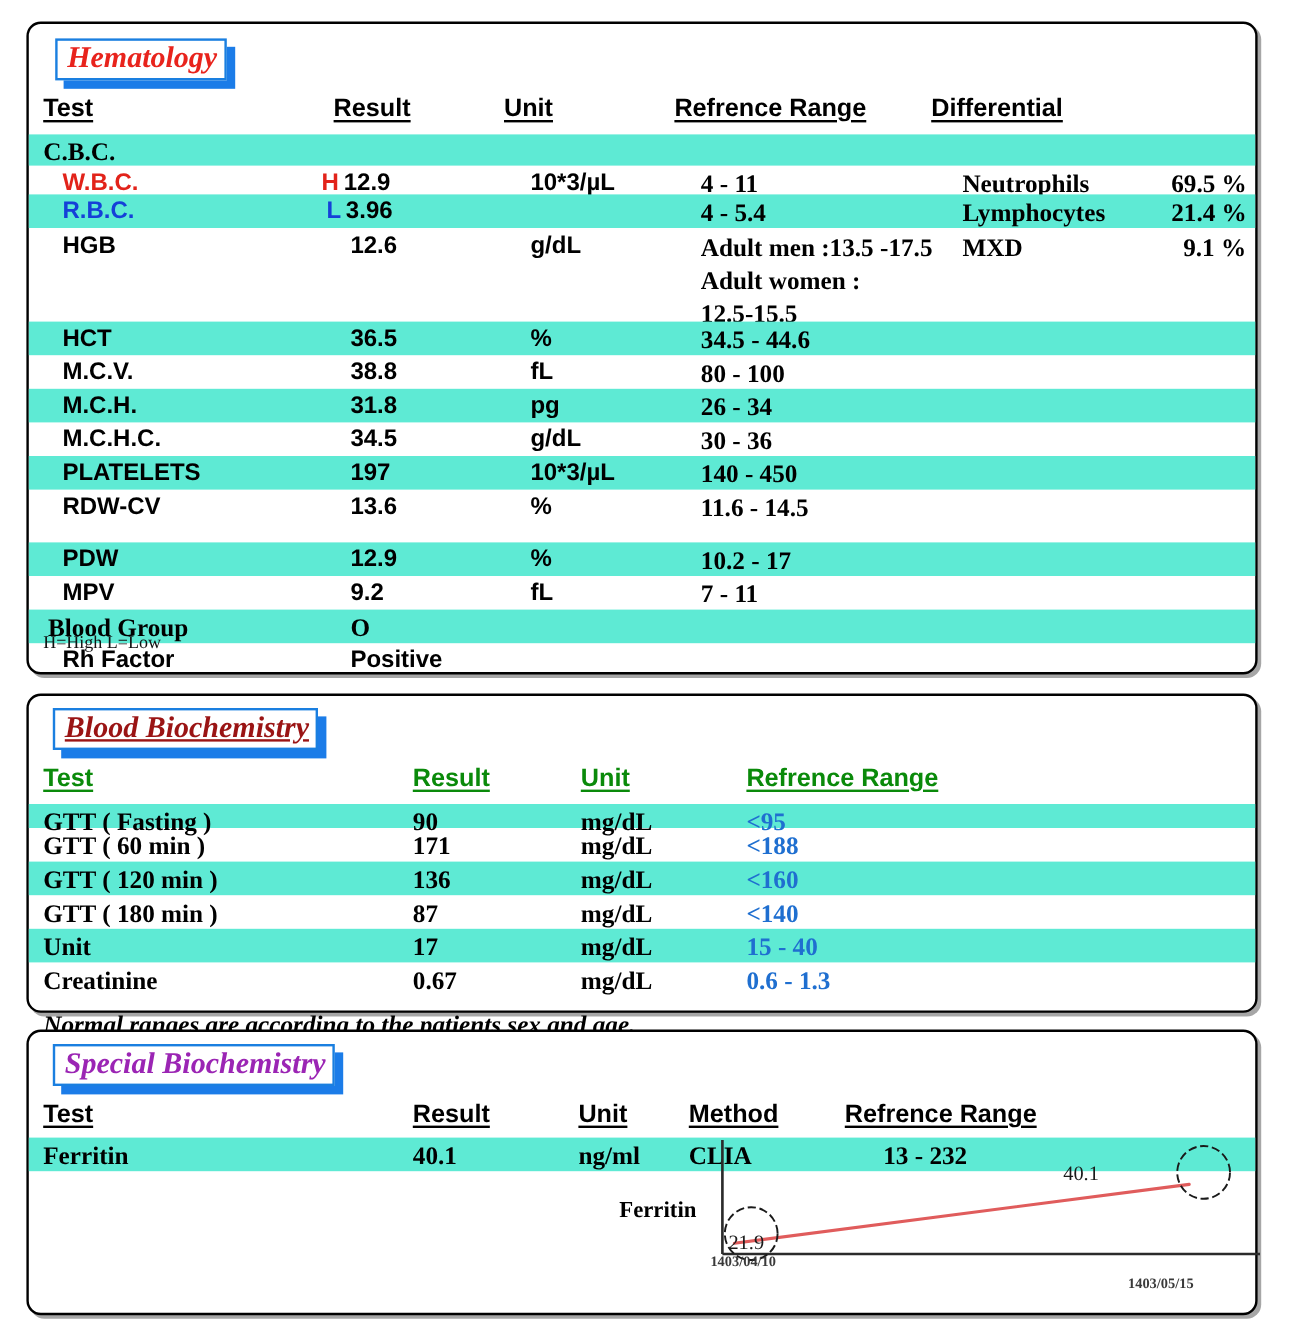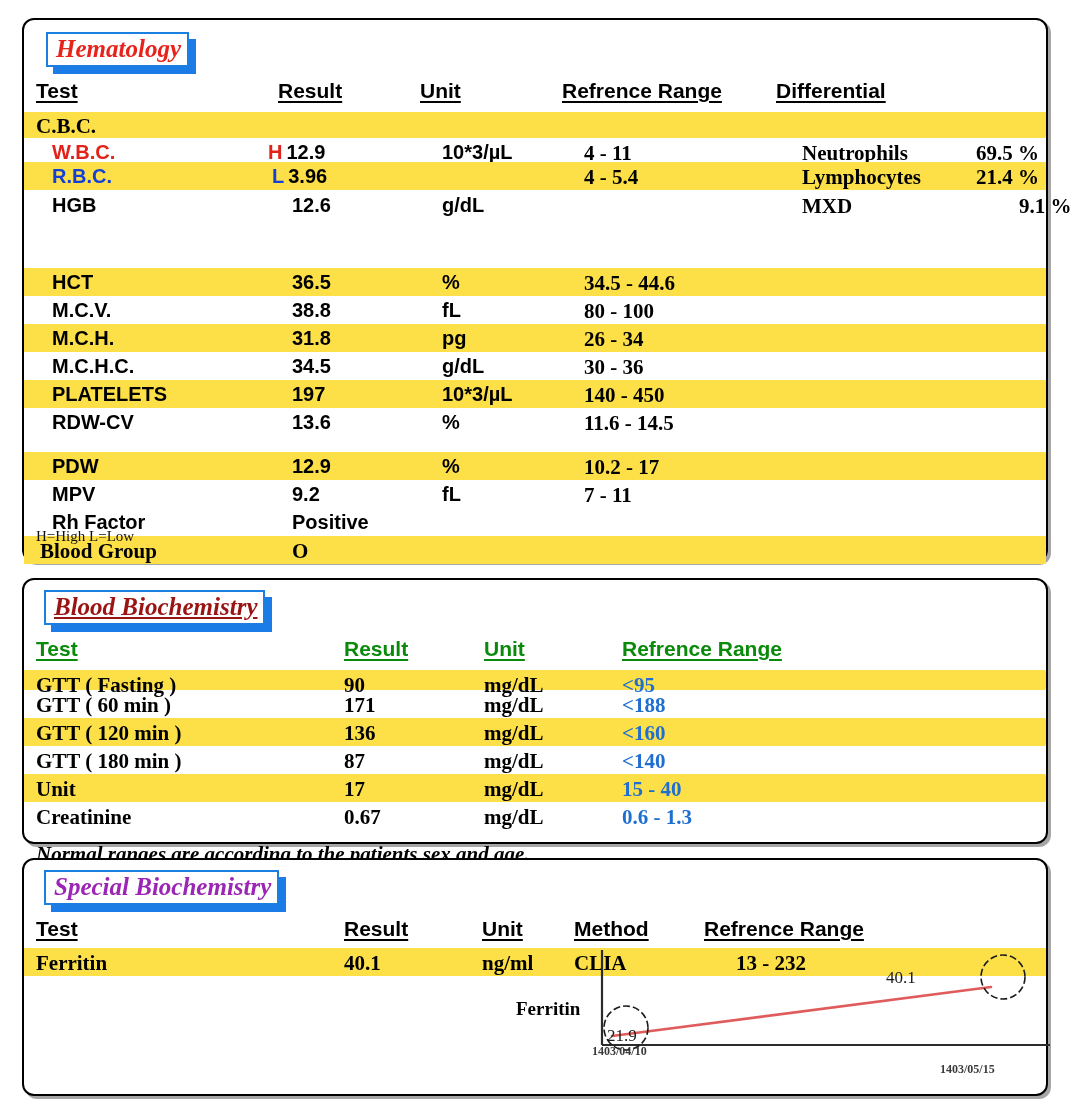--- a/index.html
+++ b/index.html
@@ -53,21 +53,21 @@
   .tbl {
     position: absolute;
     left: 0;
     right: 0;
   }
   .row {
     position: relative;
     width: 100%;
     box-sizing: border-box;
   }
-  .row.zebra { background: #fde047; }
+  .row.zebra { background: #5eead4; }
   .cell {
     position: absolute;
     top: 0;
     white-space: nowrap;
     line-height: 1.25;
   }
 
   
   .hem-head .cell {
     font-family: "Liberation Sans", sans-serif;
@@ -223,22 +223,25 @@
       <div class="cell sans-b" style="left:418px; top:2px;"></div>
       <div class="cell serif-b" style="left:560px; top:2px;">4 - 5.4</div>
       <div class="cell serif-b" style="left:778px; top:2px;">Lymphocytes</div>
       <div class="cell serif-b" style="left:952px; top:2px;">21.4 %</div>
     </div>
 
     <div class="row" style="height:78px;">
       <div class="cell sans-b" style="left:28px; top:3px;">HGB</div>
       <div class="cell sans-b" style="left:268px; top:3px;">12.6</div>
       <div class="cell sans-b" style="left:418px; top:3px;">g/dL</div>
+      <div class="cell serif-b" style="left:560px; top:3px; white-space:pre; line-height:1.32;">Adult men :13.5 -17.5
+Adult women :
+12.5-15.5</div>
       <div class="cell serif-b" style="left:778px; top:3px;">MXD</div>
-      <div class="cell serif-b" style="left:962px; top:3px;margin-left:33px;">9.1 %</div>
+      <div class="cell serif-b" style="left:962px; top:3px;">9.1 %</div>
     </div>
 
     <div class="row zebra" style="height:28px;">
       <div class="cell sans-b" style="left:28px; top:2px;">HCT</div>
       <div class="cell sans-b" style="left:268px; top:2px;">36.5</div>
       <div class="cell sans-b" style="left:418px; top:2px;">%</div>
       <div class="cell serif-b" style="left:560px; top:2px;">34.5 - 44.6</div>
     </div>
 
     <div class="row" style="height:28px;">
@@ -283,28 +286,28 @@
       <div class="cell serif-b" style="left:560px; top:2px;">10.2 - 17</div>
     </div>
 
     <div class="row" style="height:28px;">
       <div class="cell sans-b" style="left:28px; top:2px;">MPV</div>
       <div class="cell sans-b" style="left:268px; top:2px;">9.2</div>
       <div class="cell sans-b" style="left:418px; top:2px;">fL</div>
       <div class="cell serif-b" style="left:560px; top:2px;">7 - 11</div>
     </div>
 
+    <div class="row zebra" style="height:28px;">
+      <div class="cell serif-b" style="left:16px; top:2px;">Blood Group</div>
+      <div class="cell serif-b" style="left:268px; top:2px;">O</div>
+    </div>
+
     <div class="row" style="height:28px;">
       <div class="cell sans-b" style="left:28px; top:2px;">Rh Factor</div>
       <div class="cell sans-b" style="left:268px; top:2px;">Positive</div>
-    </div>
-
-    <div class="row zebra" style="height:28px;">
-      <div class="cell serif-b" style="left:16px; top:2px;">Blood Group</div>
-      <div class="cell serif-b" style="left:268px; top:2px;">O</div>
     </div>
   </div>
 
   <div class="legend" style="left:12px; top:508px;">H=High    L=Low</div>
 </div>
 
 <div class="panel" id="panel-biochem">
 
   <div class="title-chip" id="title-biochem">Blood Biochemistry</div>
 

